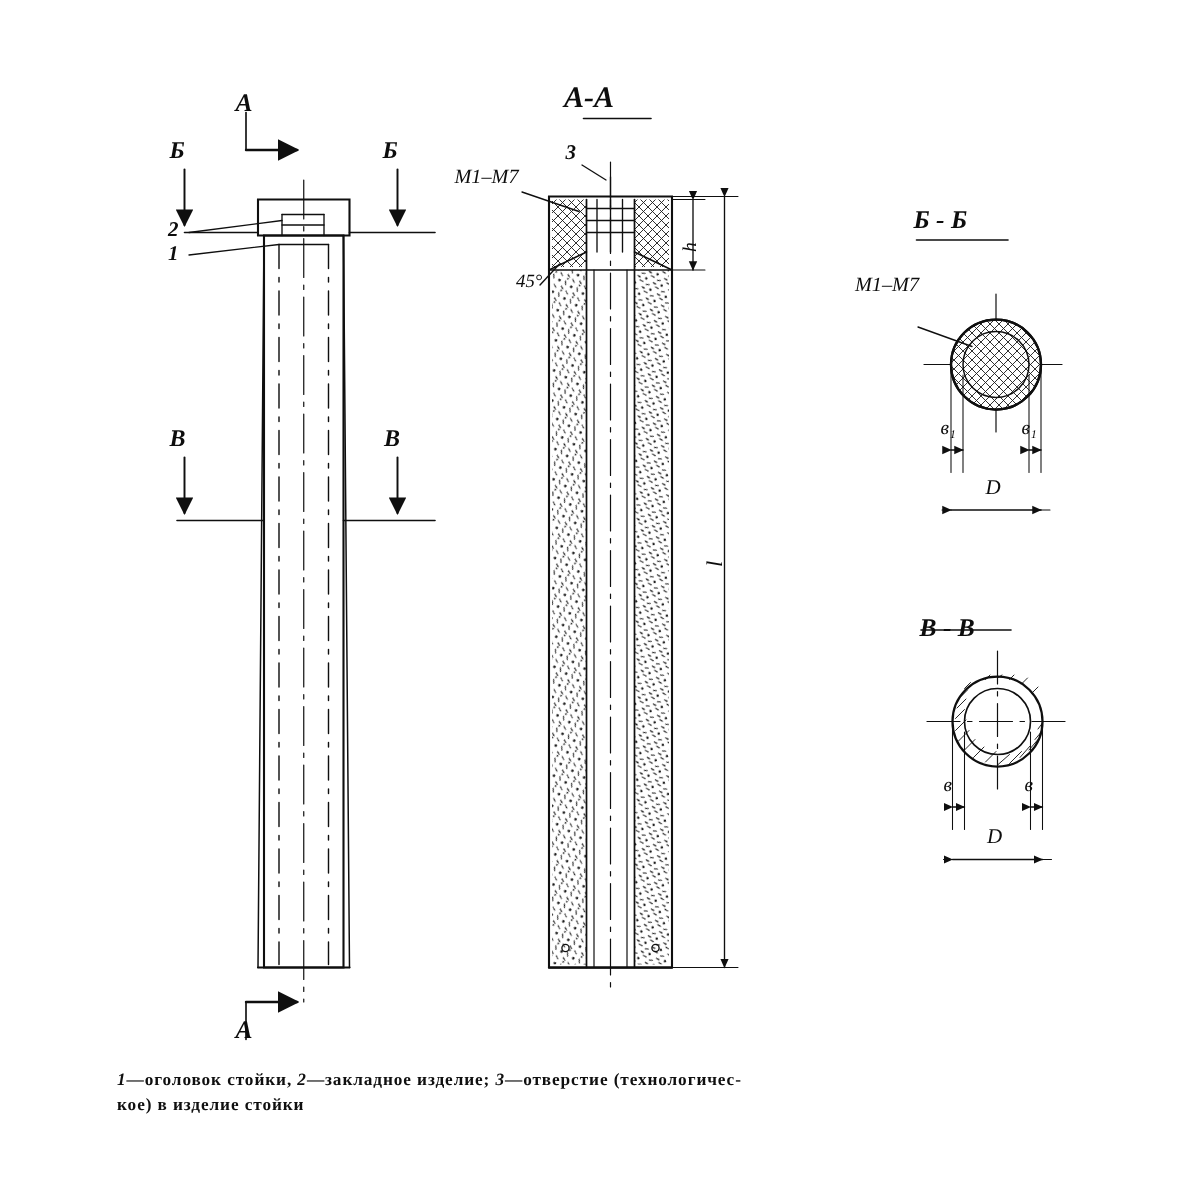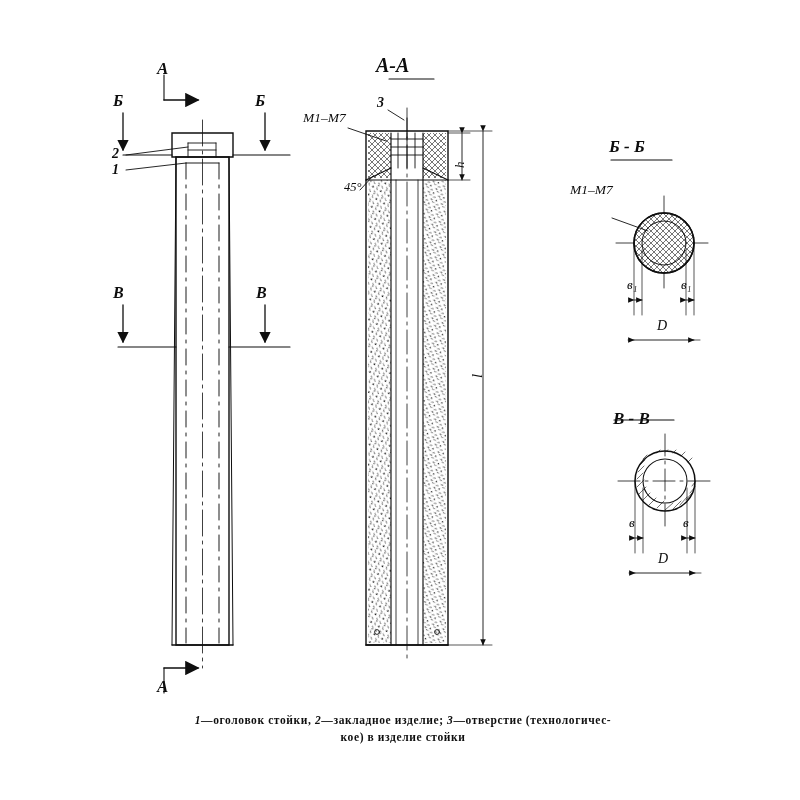--- a/index.html
+++ b/index.html
@@ -34,21 +34,21 @@
   .caption {
     position: absolute;
     left: 78px;
     top: 712px;
     width: 650px;
     font-family: "Liberation Serif", serif;
     font-size: 11.5px;
     font-weight: bold;
     letter-spacing: 0.6px;
     line-height: 1.45;
-    text-align: center;
+    text-align: left;
     color: #0f0f0f;
   }
   .caption .ital { font-style: italic; }
   .svgwrap { position:absolute; left:0; top:0; }
 </style>
 </head>
 <body>
 
 <div class="svgwrap">
 <svg id="sheet" viewBox="0 0 800 800" xmlns="http://www.w3.org/2000/svg">

